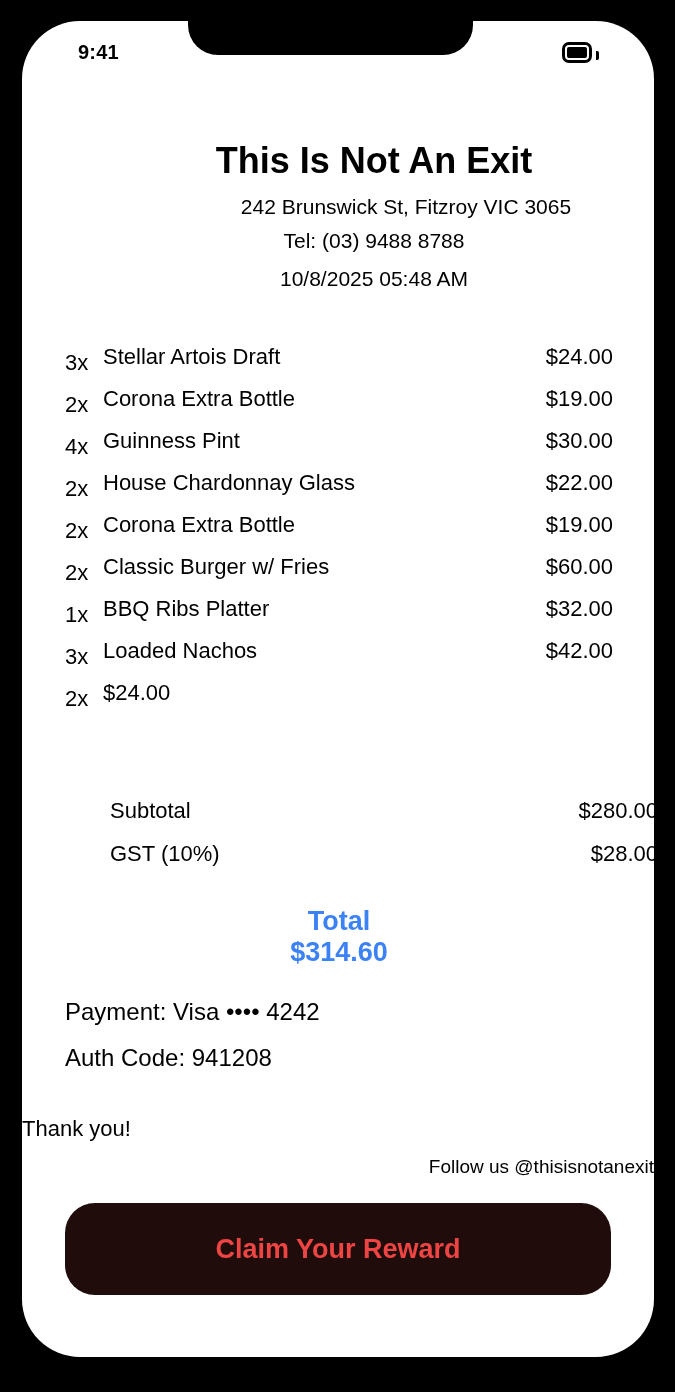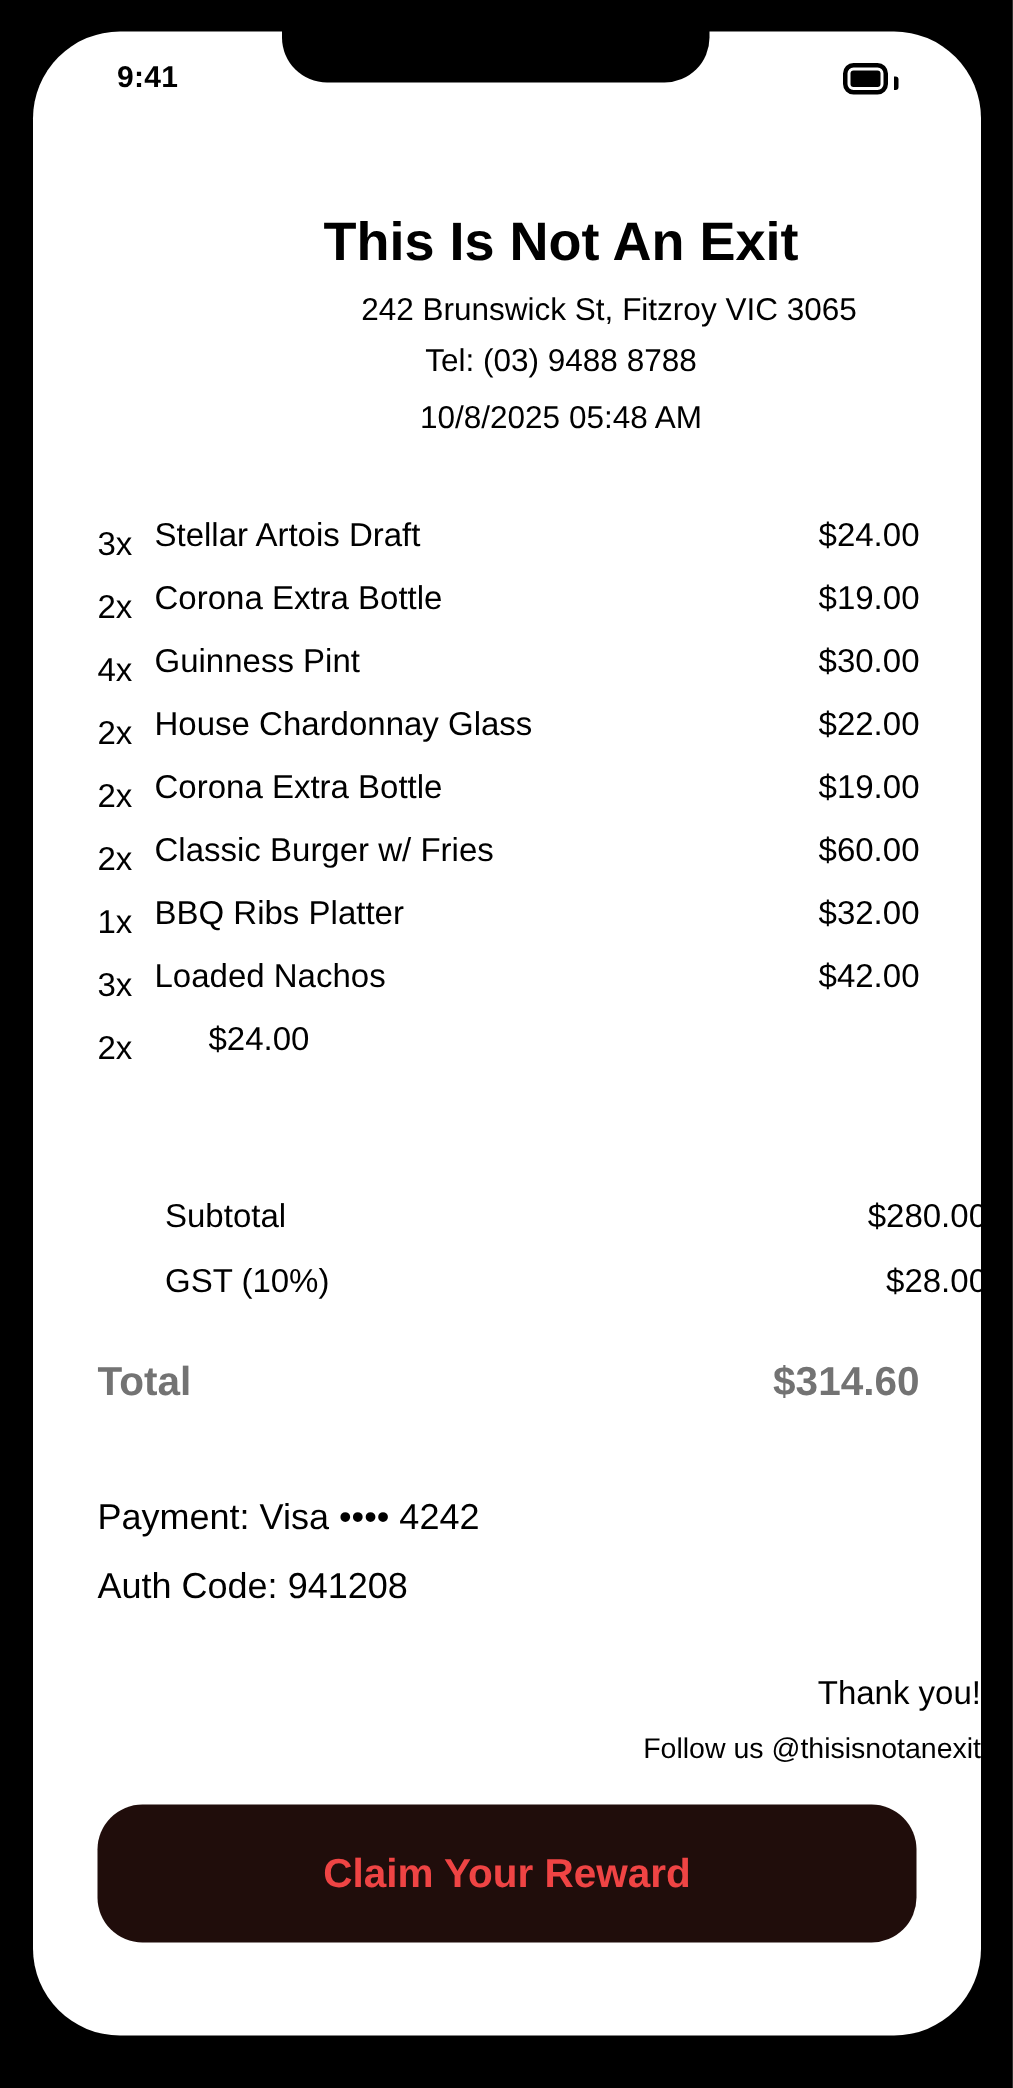--- a/index.html
+++ b/index.html
@@ -86,21 +86,21 @@
   }
   .item-row {
     display: flex;
     align-items: center;
     height: 42px;
     font-size: 22px;
     color: #000000;
   }
   .item-qty   { width: 38px; flex: 0 0 38px; margin-top: 12px; }
   .item-name  { flex: 1 1 auto; text-align: left; }
-  .item-price { flex: 0 0 auto; text-align: right; margin-left: 36px; }
+  .item-price { flex: 0 0 auto; text-align: right; }
 
   .totals {
     position: absolute;
     left: 43px;
     top: 768px;
     width: 548px;
     margin-left: 45px;
   }
   .total-row {
     display: flex;
@@ -109,43 +109,44 @@
     height: 43px;
     font-size: 22px;
     color: #000000;
   }
   .grand-total {
     position: absolute;
     left: 43px;
     top: 885px;
     width: 548px;
     display: flex;
-    align-items: flex-start;
+    align-items: center;
     justify-content: space-between;
     height: 32px;
     font-size: 27px;
     font-weight: bold;
-    color: #737373;
+    color: #3b82f6;
+    flex-direction: column;
   }
   .payment-block {
     position: absolute;
     left: 43px;
     top: 968px;
     width: 548px;
     font-size: 24px;
     color: #000000;
   }
   .payment-line { line-height: 46px; height: 46px; }
 
   .thanks-line {
     position: absolute;
     left: 0;
     top: 1095px;
     width: 100%;
-    text-align: right;
+    text-align: left;
     font-size: 22px;
     line-height: 26px;
     color: #000000;
   }
   .social-line {
     position: absolute;
     left: 0;
     top: 1134px;
     width: 100%;
     text-align: right;

